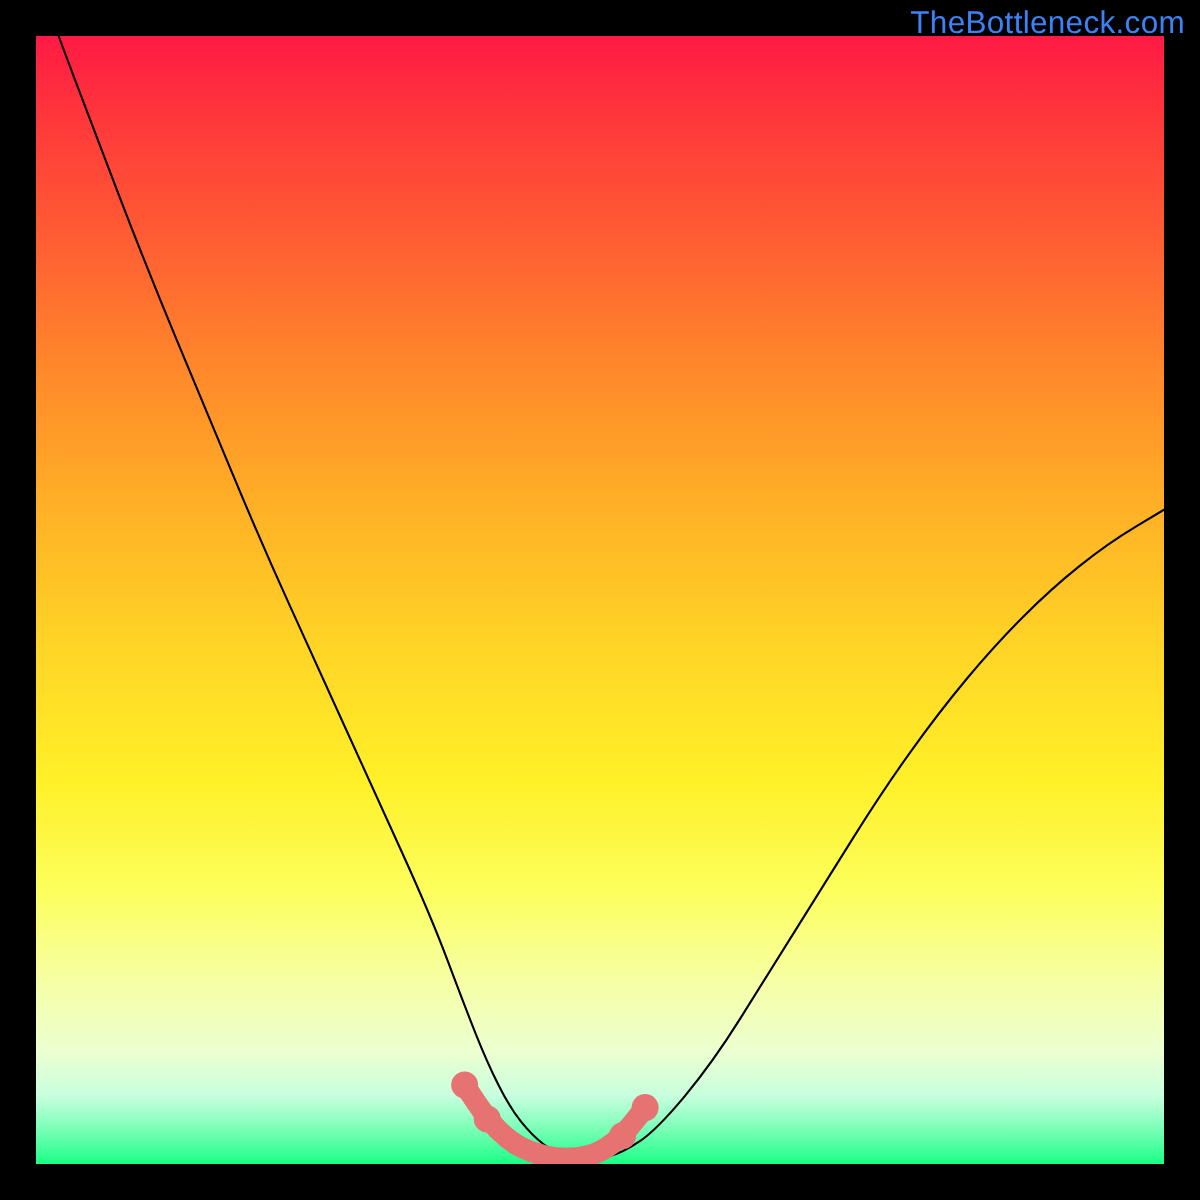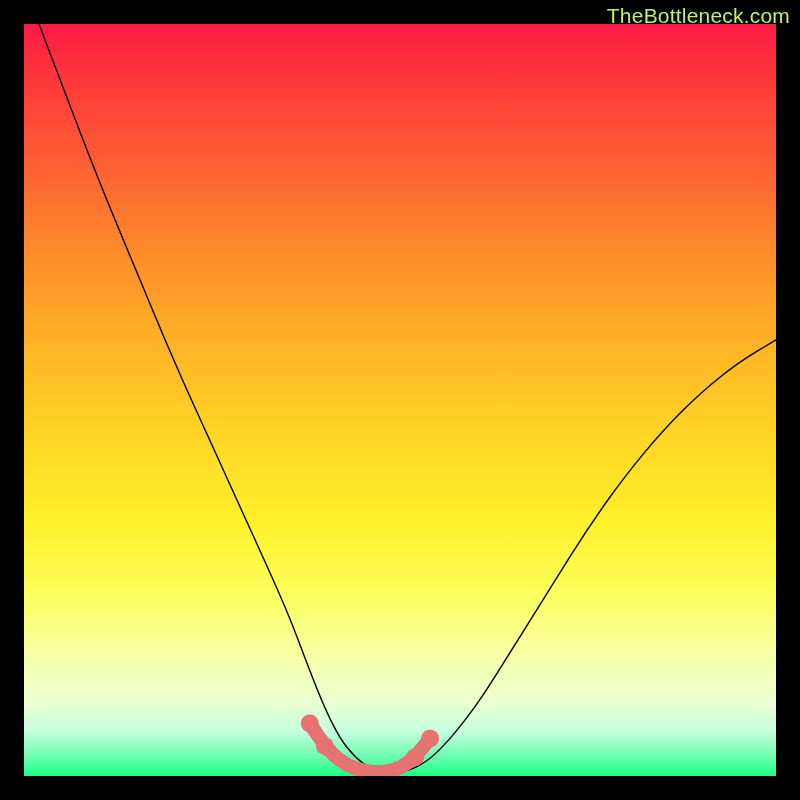--- a/index.html
+++ b/index.html
@@ -42,21 +42,21 @@
     position: absolute;
     left: 0;
     top: 0;
     width: 752px;
     height: 752px;
   }
   .watermark {
     position: absolute;
     top: 4px;
     right: 10px;
-    color: #bef264;
+    color: #3b82f6;
     font-size: 21px;
     letter-spacing: 0.2px;
     font-weight: 500;
     user-select: none;
     text-align: center;
   }
 </style>
 </head>
 <body>
 

